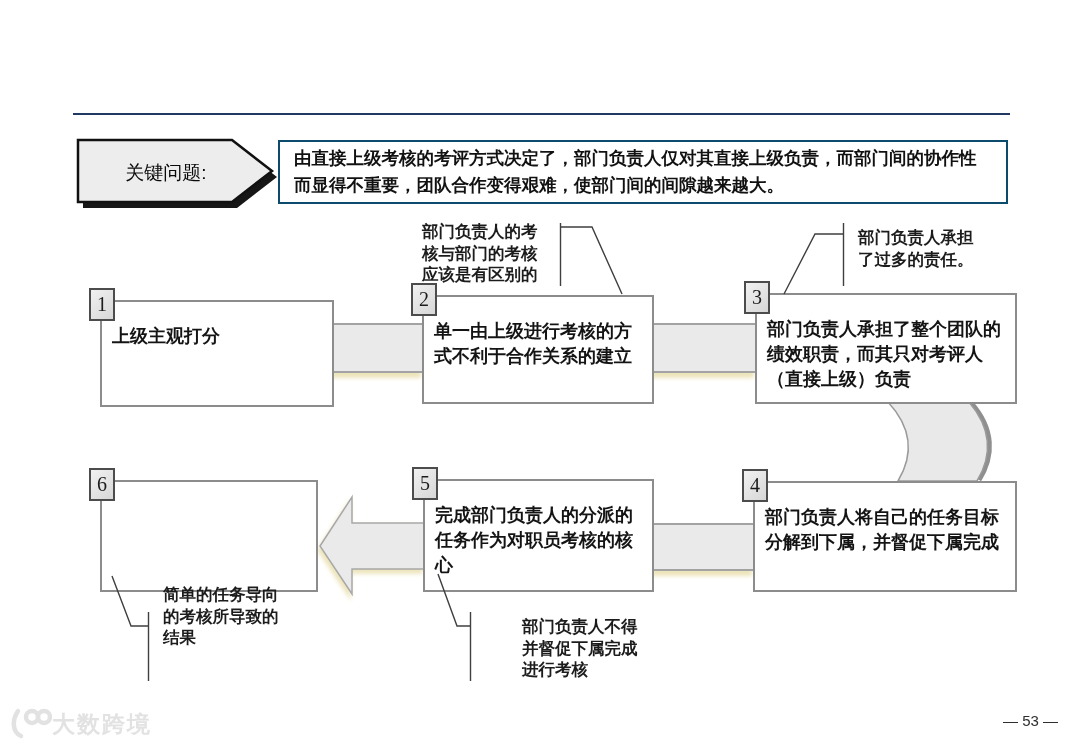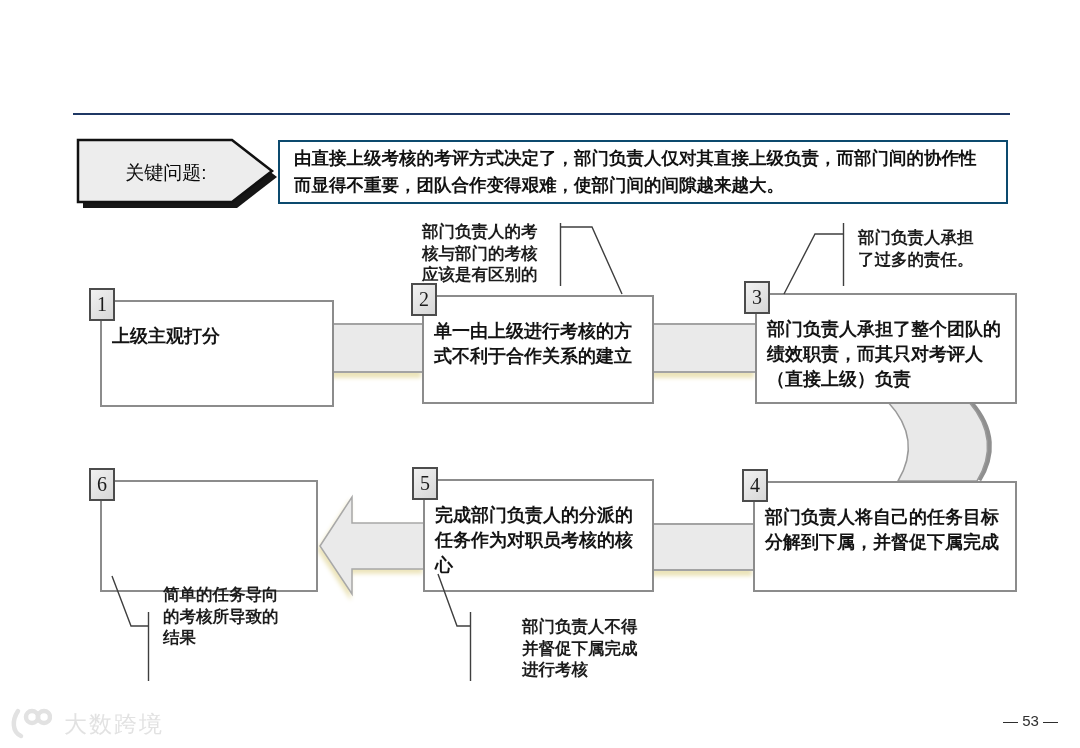--- a/index.html
+++ b/index.html
@@ -69,21 +69,21 @@
   }
   .ann-top-mid{left:422px;top:221px;}
   .ann-top-right{left:858px;top:227px;}
   .ann-bottom-left{left:163px;top:584px;}
   .ann-bottom-mid{left:485px;top:616px;margin-left:37px;}
   
   .logo{
     position:absolute;left:8px;top:706px;display:flex;align-items:center;z-index:2;
   }
   .logo-text{
-    font-size:23px;font-weight:400;color:#e2e2e2;letter-spacing:2px;margin-left:12px;
+    font-size:23px;font-weight:700;color:#e2e2e2;letter-spacing:2px;margin-left:0;
   }
   .page-num{
     position:absolute;right:22px;top:712px;font-size:15px;color:#2e2e2e;z-index:2;
   }
 </style>
 </head>
 <body>
 
 <div class="page">
 

